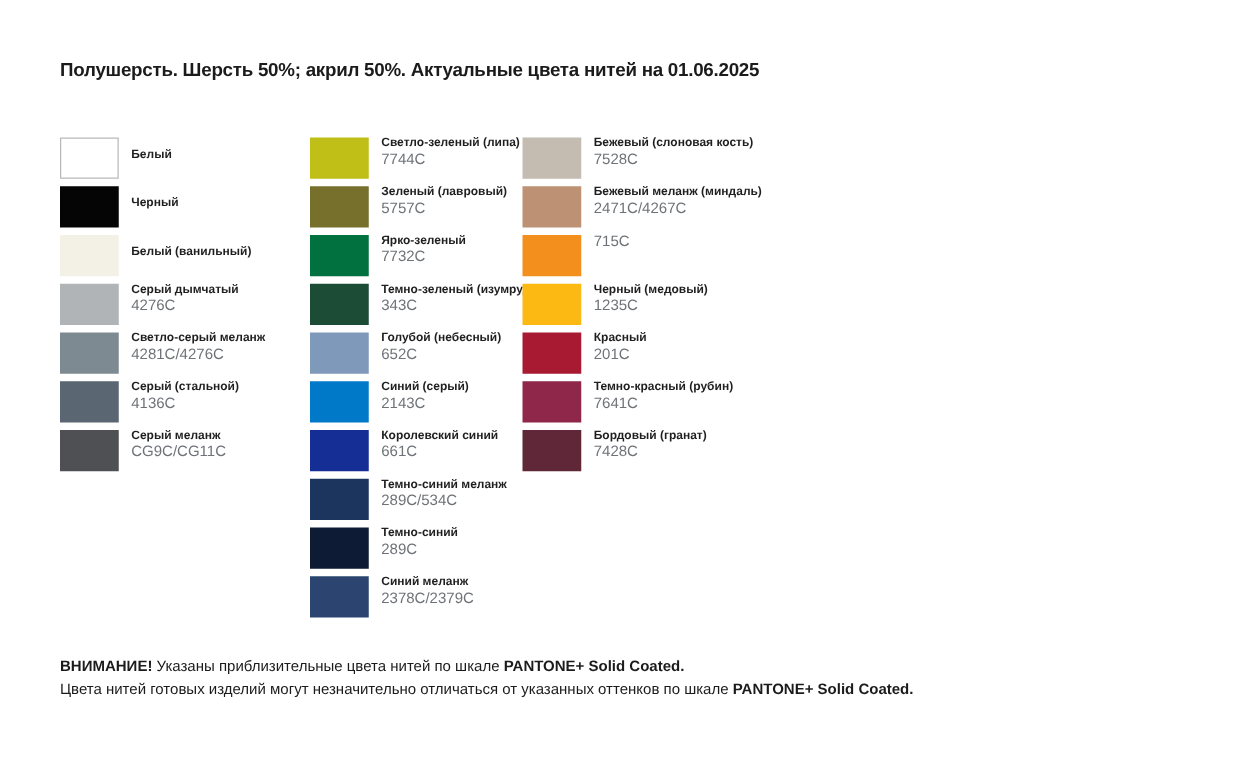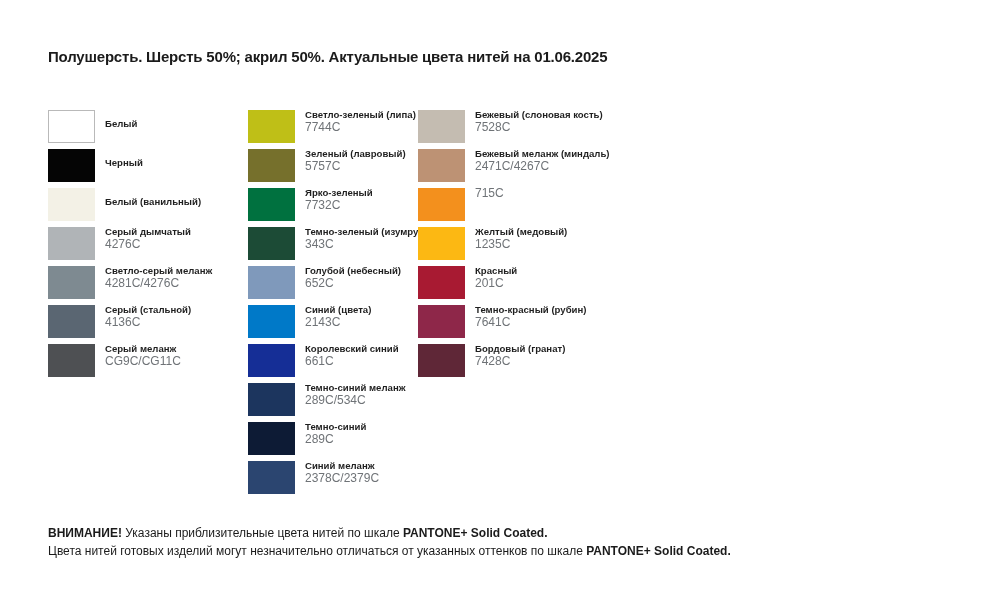--- a/index.html
+++ b/index.html
@@ -193,21 +193,21 @@
         <div class="swatch-row">
           <div class="swatch" style="background: rgb(127, 153, 187);"></div>
           <div class="labels">
             <div class="name">Голубой (небесный)</div>
             <div class="code">652C</div>
           </div>
         </div>
         <div class="swatch-row">
           <div class="swatch" style="background: rgb(0, 121, 200);"></div>
           <div class="labels">
-            <div class="name">Синий (цвета)</div>
+            <div class="name">Синий (серый)</div>
             <div class="code">2143C</div>
           </div>
         </div>
         <div class="swatch-row">
           <div class="swatch" style="background: rgb(21, 46, 150);"></div>
           <div class="labels">
             <div class="name">Королевский синий</div>
             <div class="code">661C</div>
           </div>
         </div>
@@ -250,21 +250,21 @@
         </div>
         <div class="swatch-row">
           <div class="swatch" style="background: rgb(243, 144, 29);"></div>
           <div class="labels">
             <div class="code">715C</div>
           </div>
         </div>
         <div class="swatch-row">
           <div class="swatch" style="background: rgb(252, 184, 19);"></div>
           <div class="labels">
-            <div class="name">Желтый (медовый)</div>
+            <div class="name">Черный (медовый)</div>
             <div class="code">1235C</div>
           </div>
         </div>
         <div class="swatch-row">
           <div class="swatch" style="background: rgb(168, 26, 50);"></div>
           <div class="labels">
             <div class="name">Красный</div>
             <div class="code">201C</div>
           </div>
         </div>

